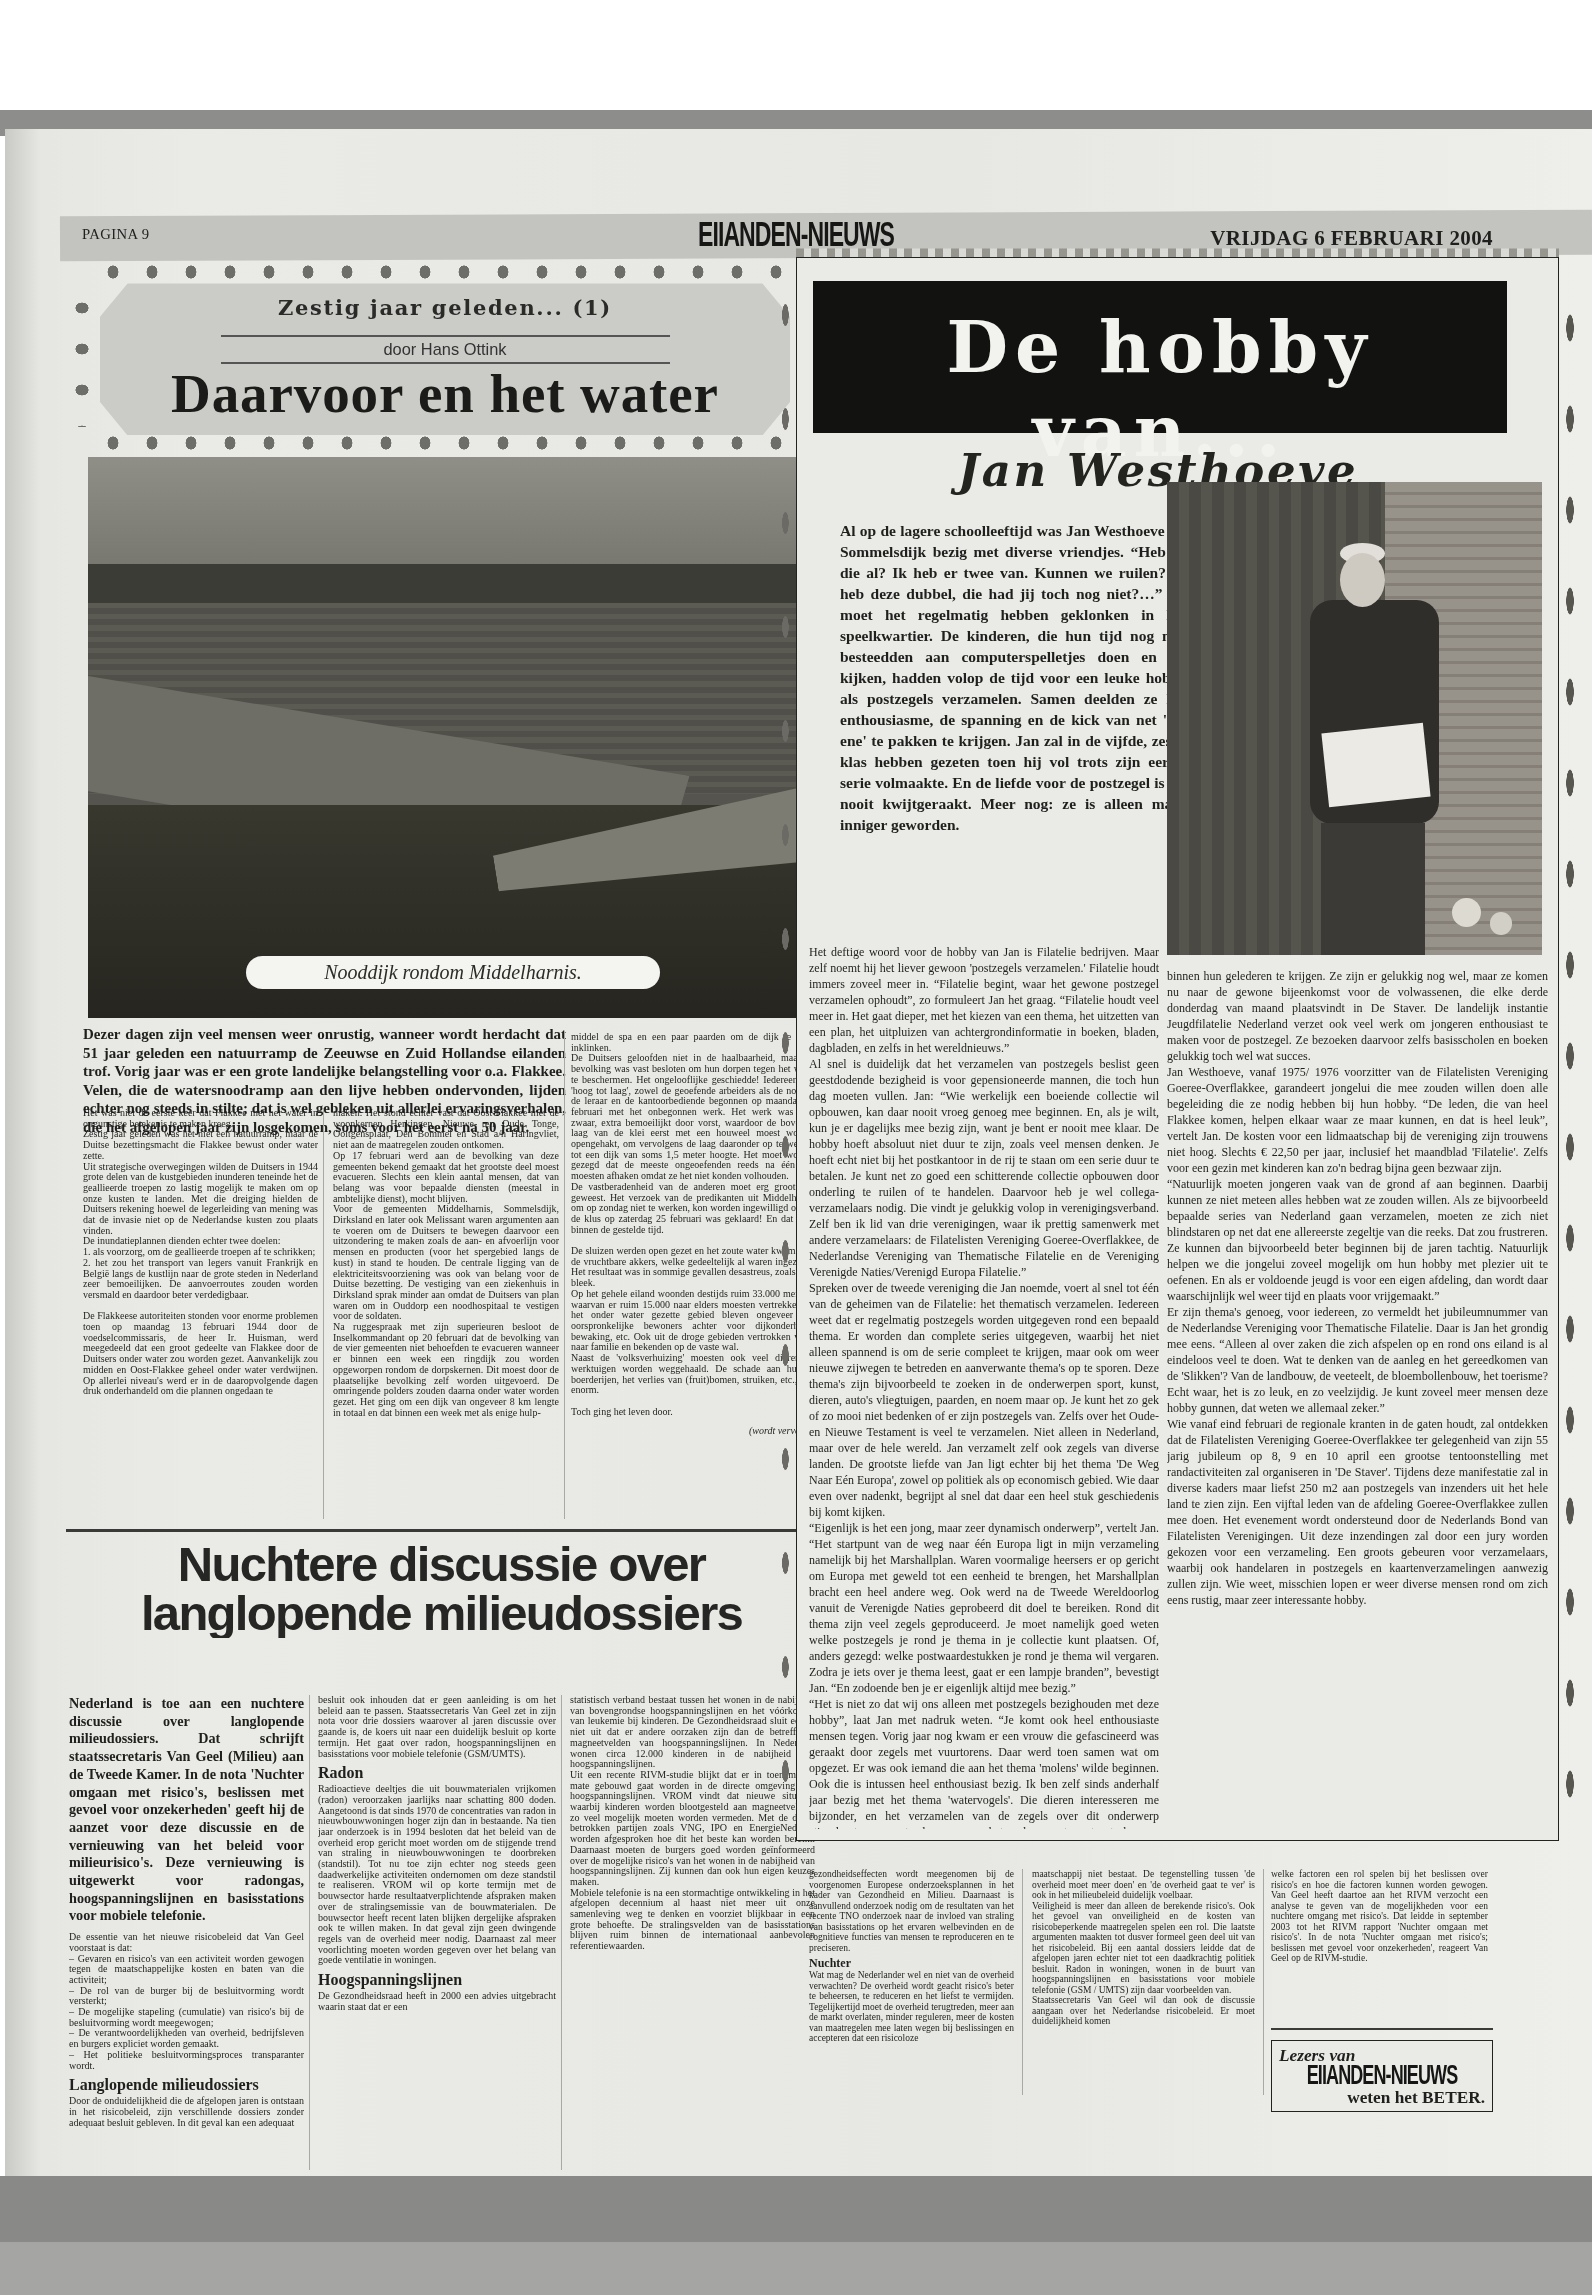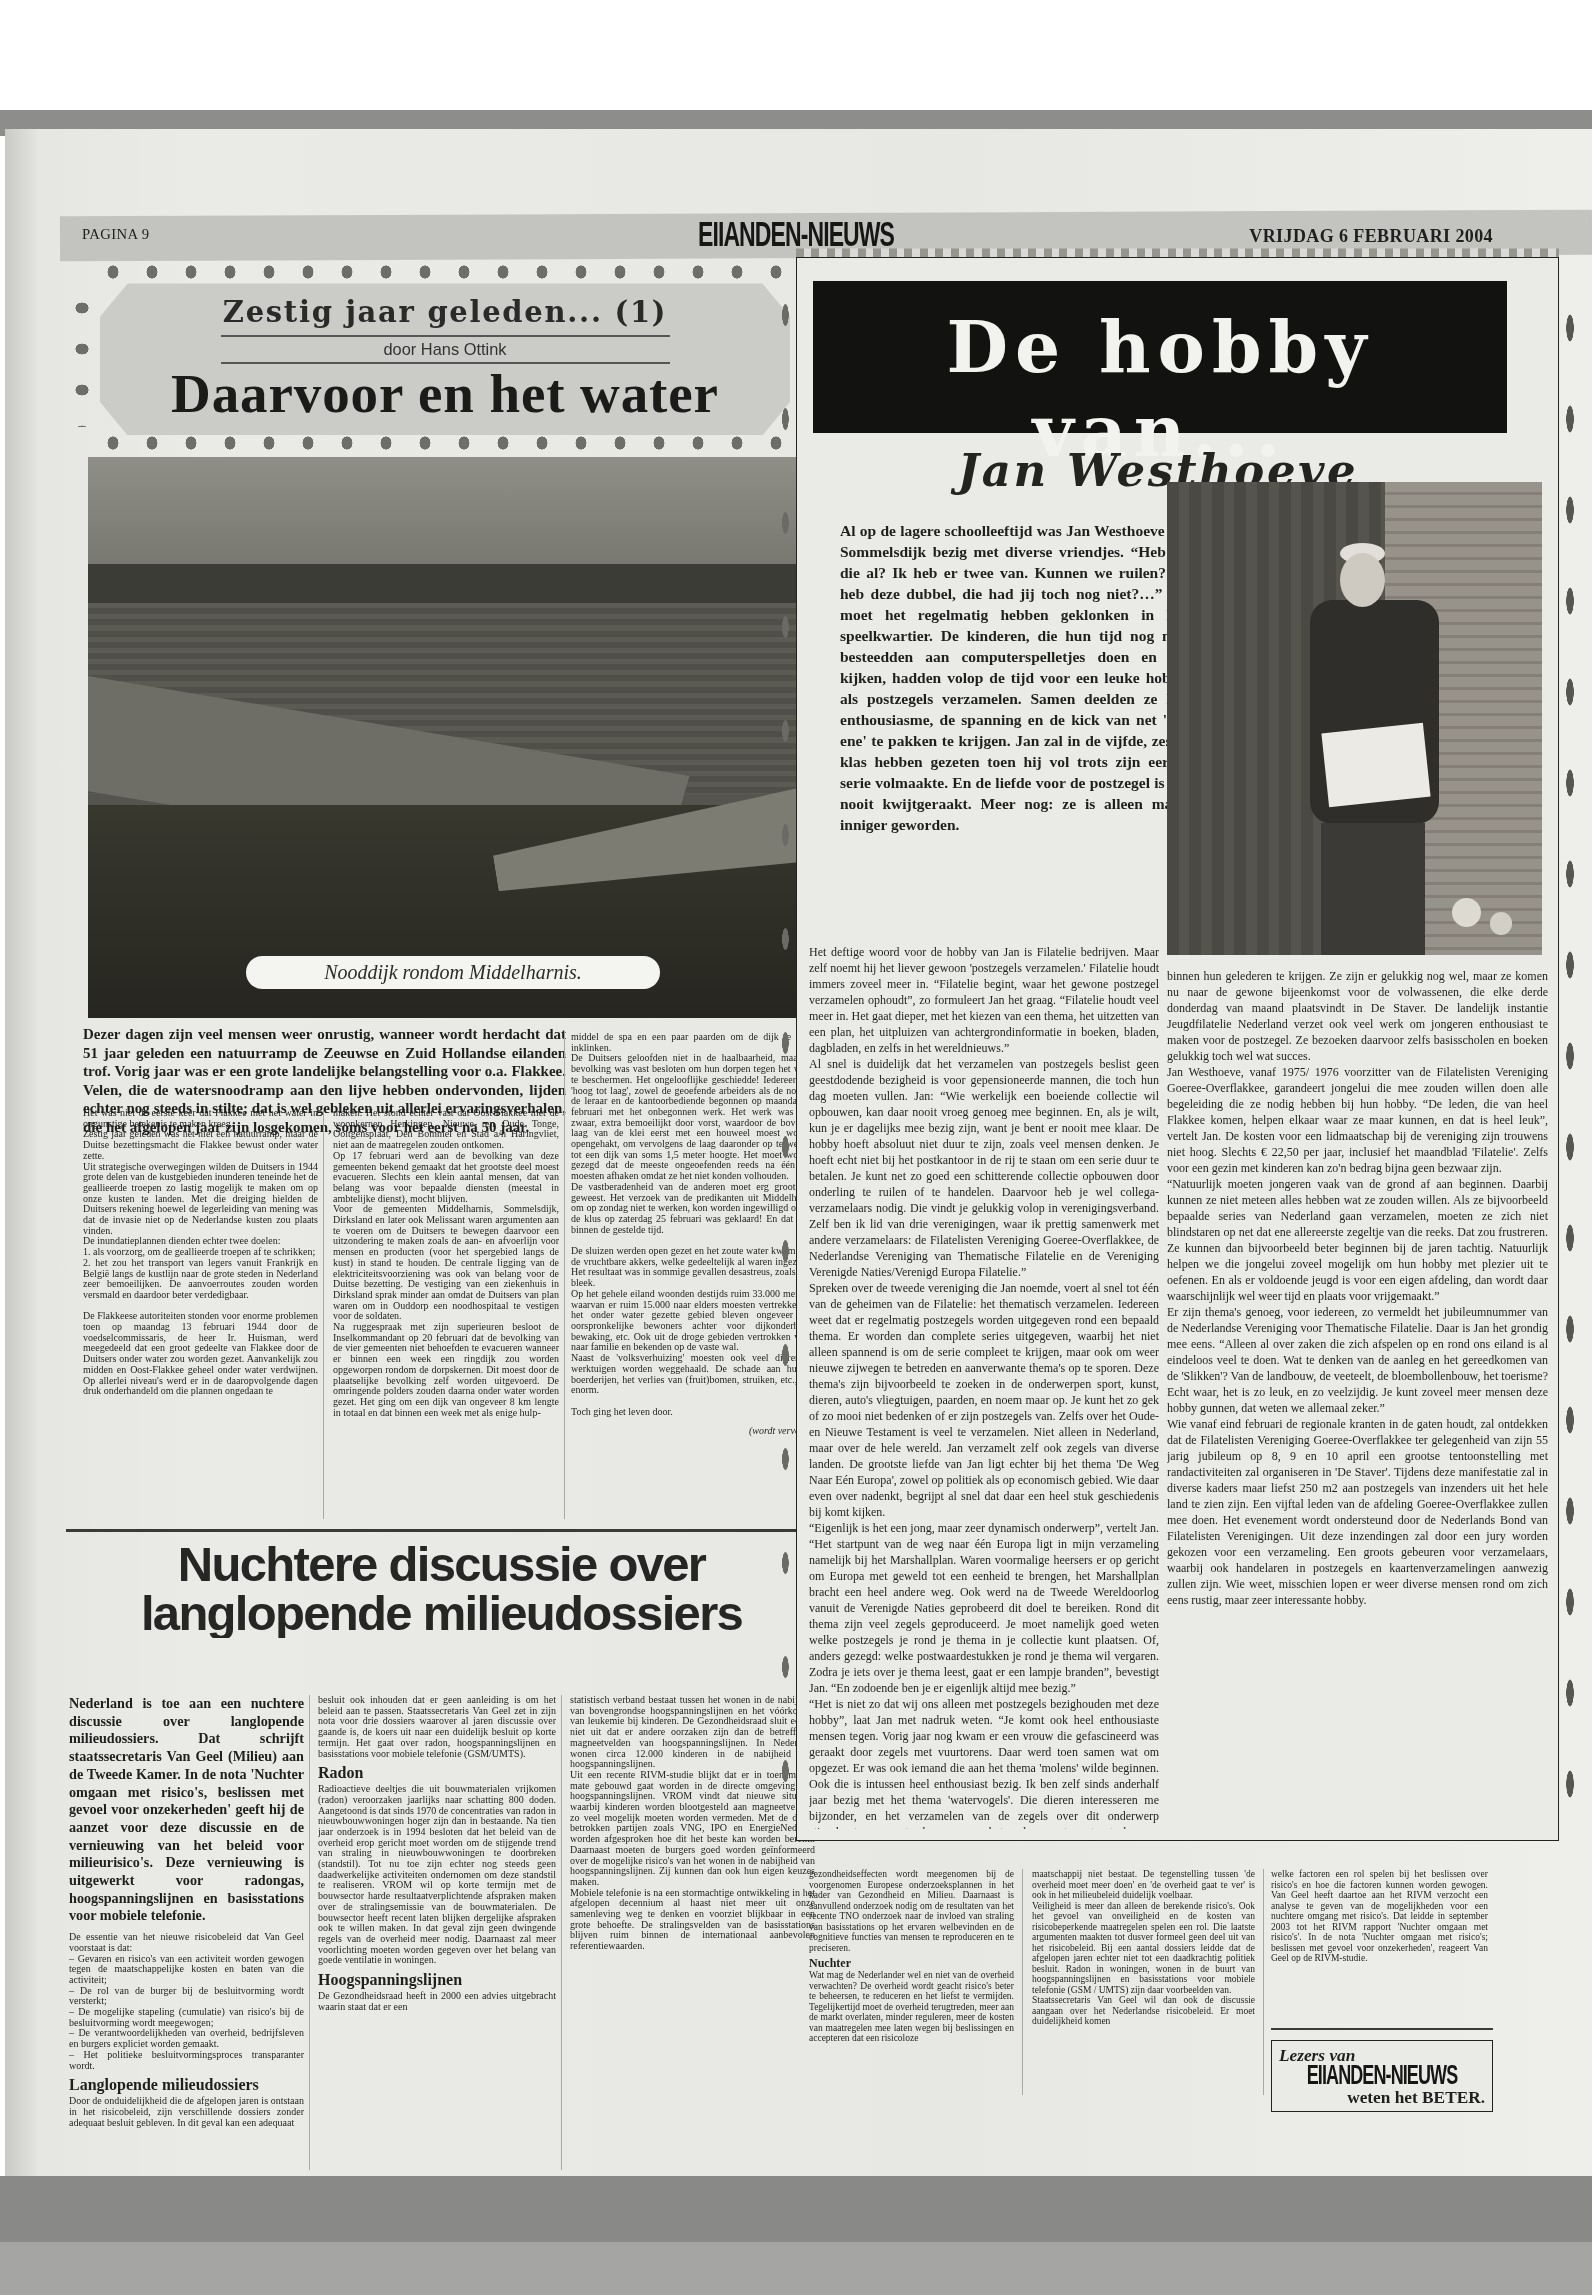--- a/index.html
+++ b/index.html
@@ -8,36 +8,36 @@
   .abs{position:absolute;}
   
   .shadow-top{left:0;top:110px;width:1592px;height:26px;background:#8d8d8b;}
   .paper{left:5.2px;top:129px;width:1587px;height:2047px;
          background:linear-gradient(90deg,#c9c9c6 0,#e6e6e3 35px,#eaeae7 190px,#e7e7e4 60%,#eeeeeb 100%);}
   .shadow-bottom{left:0;top:2176px;width:1592px;height:66px;background:#898987;}
   .shadow-bottom2{left:0;top:2242px;width:1592px;height:54px;background:#a5a5a3;}
   
   .band{left:60px;top:213px;width:1532px;height:45px;background:#c3c3c0;transform:rotate(-0.25deg);}
   .band-left{left:82px;top:226px;font-size:14.7px;letter-spacing:0.4px;}
-  .band-date{right:99px;left:auto;top:226px;font-size:18px;font-weight:bold;letter-spacing:0.4px;}
+  .band-date{right:99px;left:auto;top:226px;font-size:21px;font-weight:bold;letter-spacing:0.4px;}
   .logo{font-family:"Liberation Sans",sans-serif;font-weight:900;display:inline-block;
         transform:scaleY(1.5);letter-spacing:-0.9px;color:#161614;}
   .band-logo{left:0;top:221px;width:1592px;text-align:center;font-size:23px;}
   
   .tbox{left:74px;top:261px;width:742px;height:193px;}
   .dots-h{position:absolute;height:22.4px;width:701px;left:21px;
           background-image:radial-gradient(ellipse 7.8px 9.5px at 18px 11.2px,#6d6d6a 68%,rgba(0,0,0,0) 72%);
           background-size:39px 22.4px;background-repeat:repeat-x;}
   .dots-v{position:absolute;width:22.4px;height:138px;top:28px;
           background-image:radial-gradient(ellipse 9.5px 7.8px at 11.2px 19px,#6d6d6a 68%,rgba(0,0,0,0) 72%);
           background-size:22.4px 41px;background-repeat:repeat-y;}
   .tbox-inner{position:absolute;left:26px;top:22.4px;width:690px;height:152px;background:#cbcbc8;
           clip-path:polygon(4% 0,96% 0,100% 22%,100% 78%,96% 100%,4% 100%,0 78%,0 22%);}
   .kicker{position:absolute;left:0;top:12px;width:100%;text-align:center;
-          font-family:"DejaVu Serif",serif;font-weight:bold;font-size:29px;letter-spacing:1.7px;color:#2a2a28;}
+          font-family:"DejaVu Serif",serif;font-weight:bold;font-size:21px;letter-spacing:1.7px;color:#2a2a28;}
   .trule{position:absolute;left:121px;width:449px;height:1.7px;background:#555;}
   .byline{position:absolute;left:0;top:57px;width:100%;text-align:center;
           font-family:"Liberation Sans",sans-serif;font-size:16.4px;color:#333;}
   .fl-head{position:absolute;left:-21px;top:79px;width:732px;text-align:center;
           font-family:"Liberation Serif",serif;font-weight:bold;font-size:55px;letter-spacing:0.9px;color:#1b1b19;}
   
   .photo1{left:88px;top:457px;width:730px;height:561px;background:#55544e;overflow:hidden;padding-left:6px;}
   .p1-sky{position:absolute;left:0;top:0;width:100%;height:20%;background:linear-gradient(180deg,#8f8f88,#77776f);}
   .p1-horizon{position:absolute;left:0;top:19%;width:100%;height:7%;background:#3c3c36;}
   .p1-water{position:absolute;left:0;top:26%;width:100%;height:34%;

